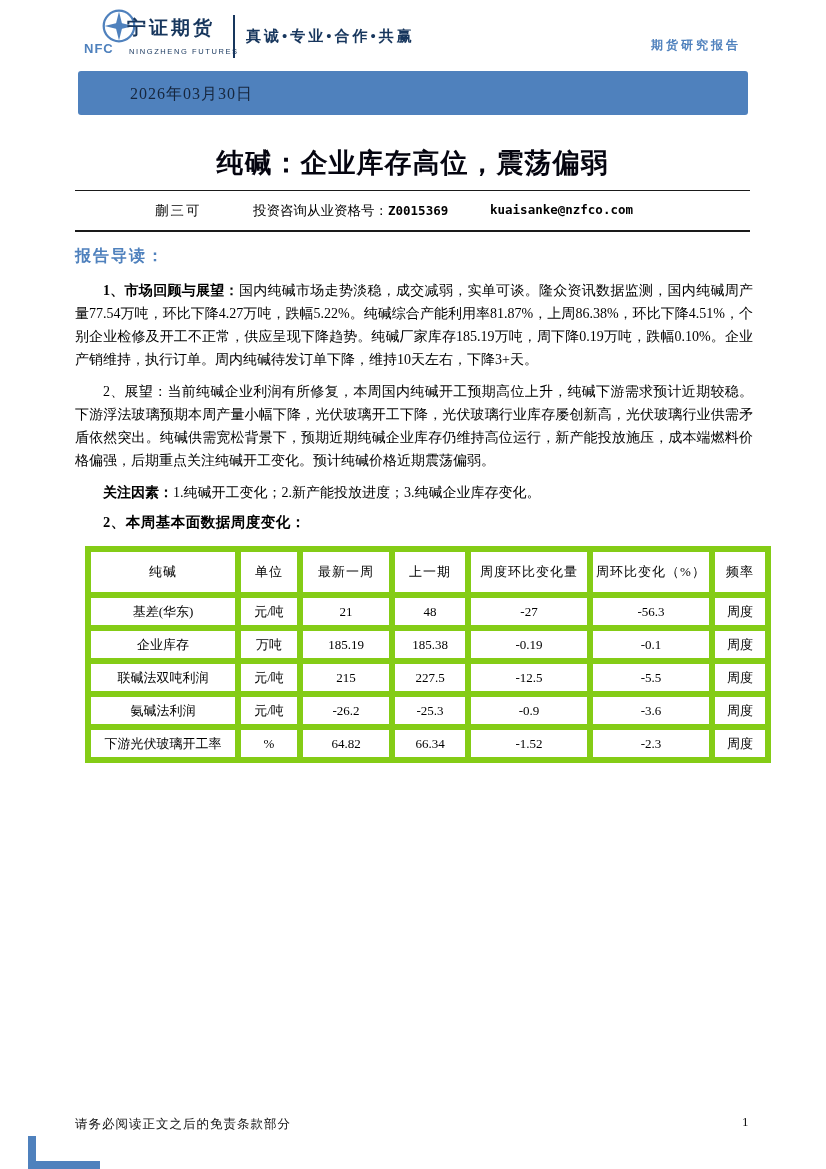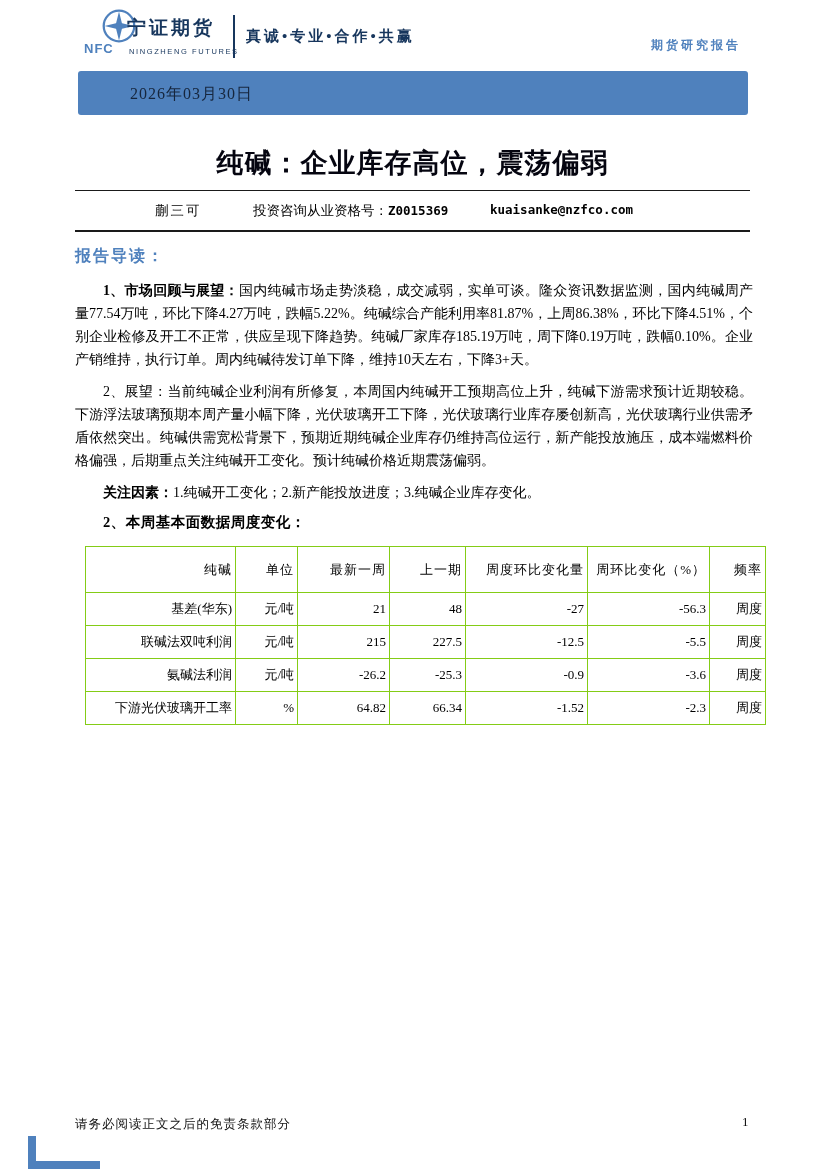--- a/index.html
+++ b/index.html
@@ -40,21 +40,21 @@
 
   .content { position:absolute; left:75px; top:246px; width:678px; }
   .summary-heading { font-size:16px; font-weight:bold; color:var(--accent,#4f81bd);
                      letter-spacing:2px; margin-bottom:12px; }
   .content p { font-size:14px; line-height:23px; text-align:justify; text-indent:2em; margin-bottom:9px; }
   .b { font-weight:bold; }
   .table-heading { margin-left:28px; font-size:14.5px; font-weight:bold;
                    letter-spacing:0.5px; margin-bottom:14px; }
 
   table { margin-left:10px; border-collapse:collapse; width:680px; font-size:13px; table-layout:fixed; }
-  th, td { border:1px solid #84cc16; text-align:right; padding:2px 3px; font-weight:normal;
+  th, td { border:6px solid #84cc16; text-align:center; padding:2px 3px; font-weight:normal;
            overflow:hidden; white-space:nowrap; }
   th { height:46px; letter-spacing:1px; }
   td { height:33px; }
 
   .footer-disclaimer { position:absolute; left:75px; top:1116px; font-size:12.5px;
                        letter-spacing:1px; color:#111; }
   .footer-page { position:absolute; left:742px; top:1114px; font-size:13px; color:#111; }
   .corner-v { position:absolute; left:28px; top:1136px; width:8px; height:33px; background:var(--accent,#4f81bd); }
   .corner-h { position:absolute; left:28px; top:1161px; width:72px; height:8px; background:var(--accent,#4f81bd); }
 </style>
@@ -127,20 +127,29 @@
           <tr>
             <td>基差(华东)</td>
             <td>元/吨</td>
             <td>21</td>
             <td>48</td>
             <td>-27</td>
             <td>-56.3</td>
             <td>周度</td>
           </tr>
           <tr>
+            <td>企业库存</td>
+            <td>万吨</td>
+            <td>185.19</td>
+            <td>185.38</td>
+            <td>-0.19</td>
+            <td>-0.1</td>
+            <td>周度</td>
+          </tr>
+          <tr>
             <td>联碱法双吨利润</td>
             <td>元/吨</td>
             <td>215</td>
             <td>227.5</td>
             <td>-12.5</td>
             <td>-5.5</td>
             <td>周度</td>
           </tr>
           <tr>
             <td>氨碱法利润</td>

